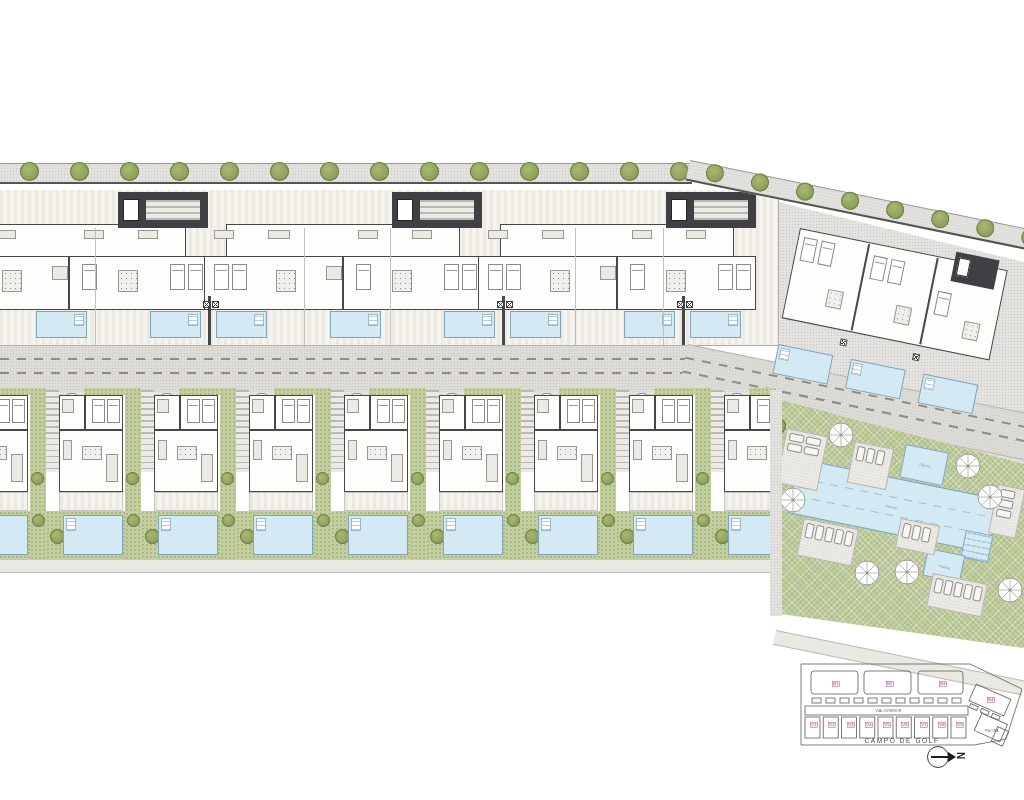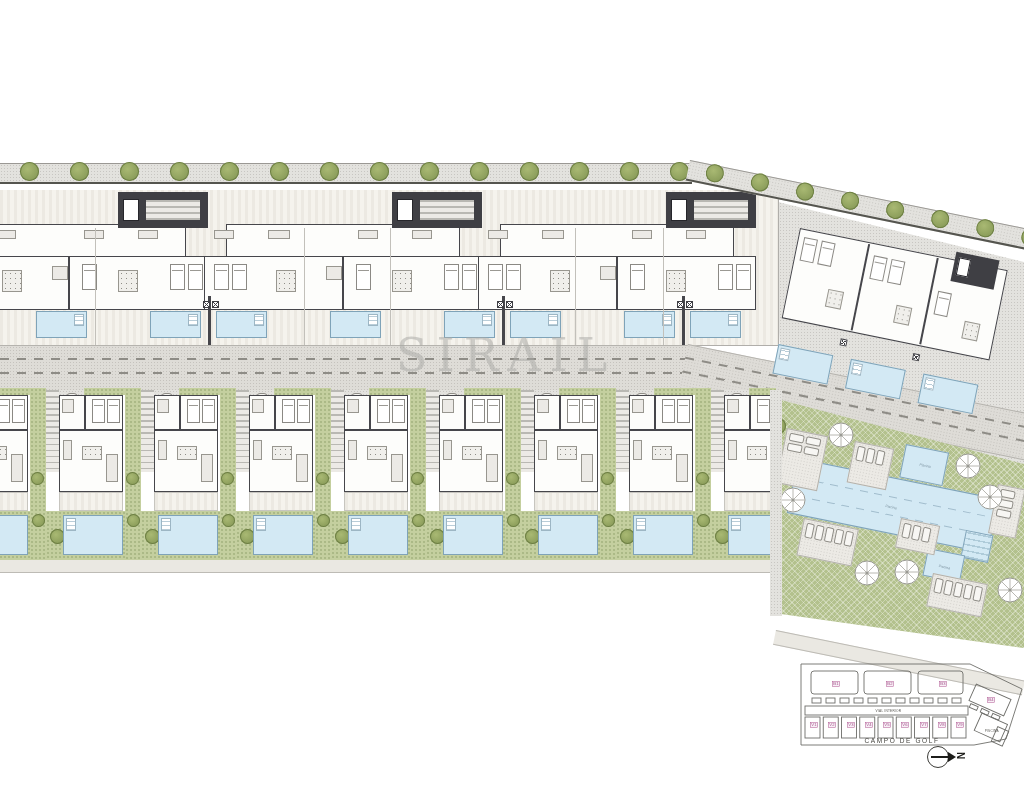--- a/index.html
+++ b/index.html
@@ -649,14 +649,13 @@
 
   <div class="abs campo" style="left:840px;top:737px;width:124px;">CAMPO DE GOLF</div>
 
   <div class="abs" style="left:927px;top:746px;width:44px;height:24px;">
     <div class="abs" style="left:0;top:0;width:22px;height:22px;border:1.6px solid #3b3b37;border-radius:50%;box-sizing:border-box;"></div>
     <div class="abs" style="left:4px;top:10px;width:18px;height:2.4px;background:#1d1d1a;"></div>
     <div class="abs" style="left:21px;top:6px;width:0;height:0;border-left:8px solid #1d1d1a;border-top:5px solid transparent;border-bottom:5px solid transparent;"></div>
     <div class="abs" style="left:30px;top:4px;font-size:10px;font-weight:bold;color:#1d1d1a;transform:rotate(90deg);">N</div>
   </div>
 
-  <div class="abs wm" style="left:396px;top:328px;">SIRAIL</div>
 </div>
 
 </body></html>

